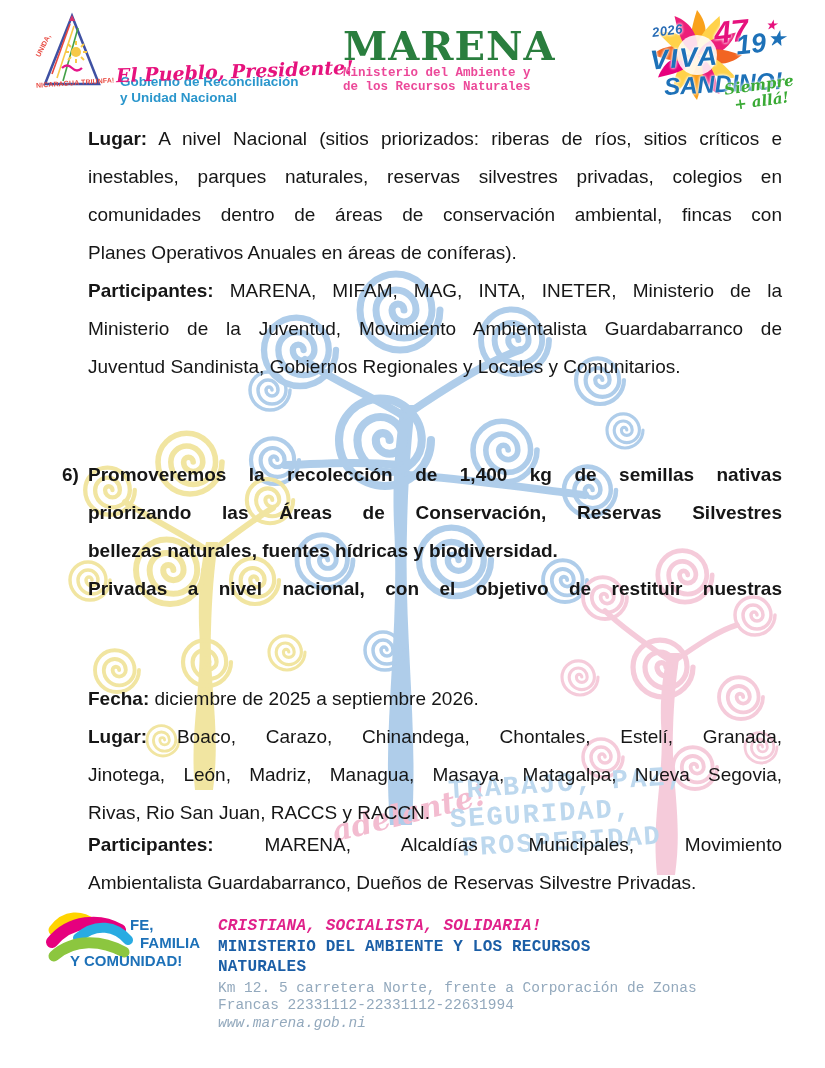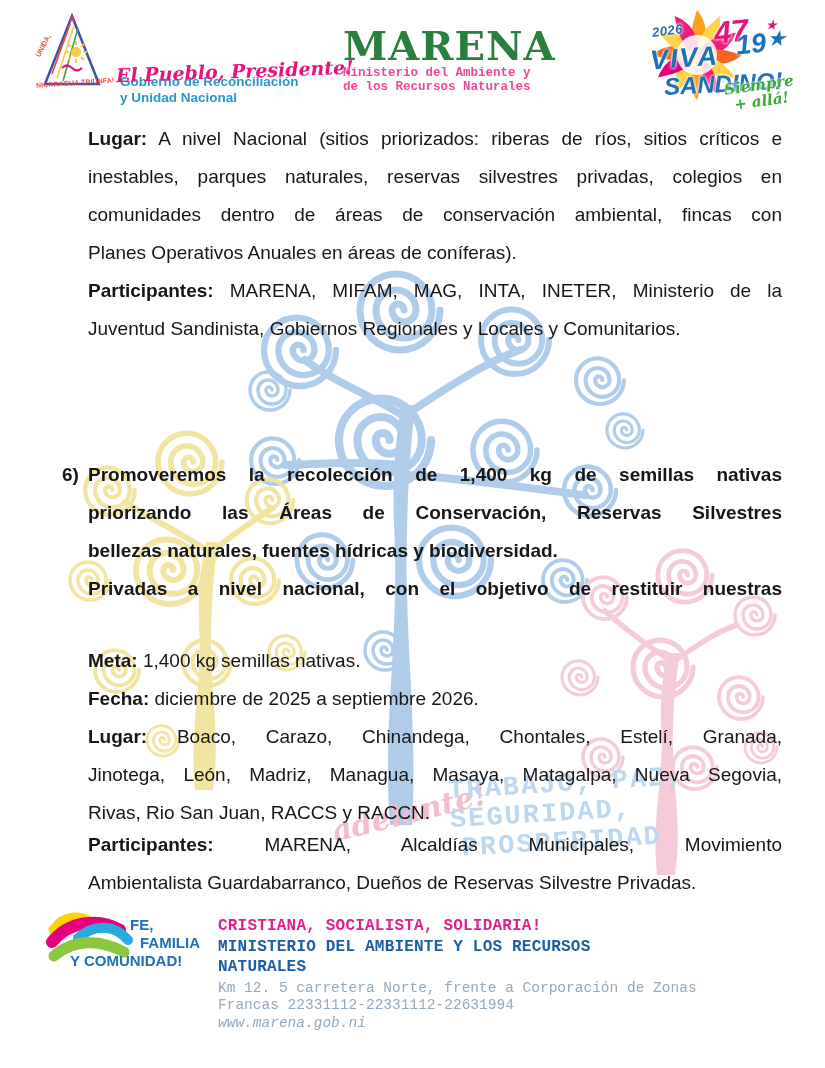--- a/index.html
+++ b/index.html
@@ -40,21 +40,21 @@
   .wm{z-index:1;}
   .wm-slogan{left:450px;top:770px;font-family:"Liberation Mono","DejaVu Sans Mono",monospace;
              font-weight:bold;font-size:27px;line-height:29px;letter-spacing:2px;color:#bdd8ee;
              transform:rotate(-3.5deg);z-index:1;}
   .wm-slogan .l3{padding-left:10px;}
   .wm-script{left:330px;top:795px;font-family:"DejaVu Serif",serif;font-style:italic;font-weight:bold;
              font-size:30px;color:#f3bcd0;transform:rotate(-14deg);z-index:1;white-space:nowrap;}
   
   .f-brand{font-weight:bold;color:#1d71b8;font-size:15px;white-space:nowrap;z-index:3;}
   .f-mono{font-family:"Liberation Mono","DejaVu Sans Mono",monospace;white-space:nowrap;z-index:3;}
-  .f-slogan{left:218px;top:917px;font-size:16px;font-weight:bold;color:#e0218a;letter-spacing:.2px;}
+  .f-slogan{left:218px;top:917px;font-size:16px;font-weight:bold;color:#e0218a;letter-spacing:.2px;font-style:italic;}
   .f-min{left:218px;top:937px;font-size:16px;line-height:20px;font-weight:bold;color:#1b5ea6;letter-spacing:.2px;}
   .f-addr{left:218px;top:980px;font-size:14.5px;line-height:17px;color:#93a9bd;}
   .f-web{left:218px;top:1015px;font-size:14.5px;color:#93a9bd;font-style:italic;}
 </style>
 </head>
 <body>
 
 <div class="page">
 
   <svg class="abs wm" style="left:230px;top:265px;color:#abcbe9;opacity:.95" width="420" height="560" viewBox="0 0 420 560">
@@ -217,33 +217,31 @@
 
   <div class="para" style="top:120px">
     <div class="ln"><b class="lbl">Lugar:</b> <span>A nivel Nacional (sitios priorizados: riberas de ríos, sitios críticos e</span></div>
     <div class="ln">inestables, parques naturales, reservas silvestres privadas, colegios en</div>
     <div class="ln">comunidades dentro de áreas de conservación ambiental, fincas con</div>
     <div class="ln last">Planes Operativos Anuales en áreas de coníferas).</div>
   </div>
 
   <div class="para" style="top:272px">
     <div class="ln"><b class="lbl">Participantes:</b> <span>MARENA, MIFAM, MAG, INTA, INETER, Ministerio de la</span></div>
+    <div class="ln">Ministerio de la Juventud, Movimiento Ambientalista Guardabarranco de</div>
     <div class="ln last">Juventud Sandinista, Gobiernos Regionales y Locales y Comunitarios.</div>
   </div>
 
   <div class="para para6" style="top:456px">
     <div class="ln"><b class="marker">6)</b><span>Promoveremos la recolección de 1,400 kg de semillas nativas</span></div>
     <div class="ln">priorizando las Áreas de Conservación, Reservas Silvestres</div>
     <div class="ln last">bellezas naturales, fuentes hídricas y biodiversidad.</div>
     <div class="ln">Privadas a nivel nacional, con el objetivo de restituir nuestras</div>
   </div>
 
-  <div class="para" style="top:642px">
-    <div class="ln last"><b class="lbl">Meta:</b> <span>1,400 kg semillas nativas.</span></div>
-  </div>
 
   <div class="para" style="top:680px">
     <div class="ln last"><b class="lbl">Fecha:</b> <span>diciembre de 2025 a septiembre 2026.</span></div>
   </div>
 
   <div class="para" style="top:718px">
     <div class="ln"><b class="lbl">Lugar:</b> <span>Boaco, Carazo, Chinandega, Chontales, Estelí, Granada,</span></div>
     <div class="ln">Jinotega, León, Madriz, Managua, Masaya, Matagalpa, Nueva Segovia,</div>
     <div class="ln last">Rivas, Rio San Juan, RACCS y RACCN.</div>
   </div>

